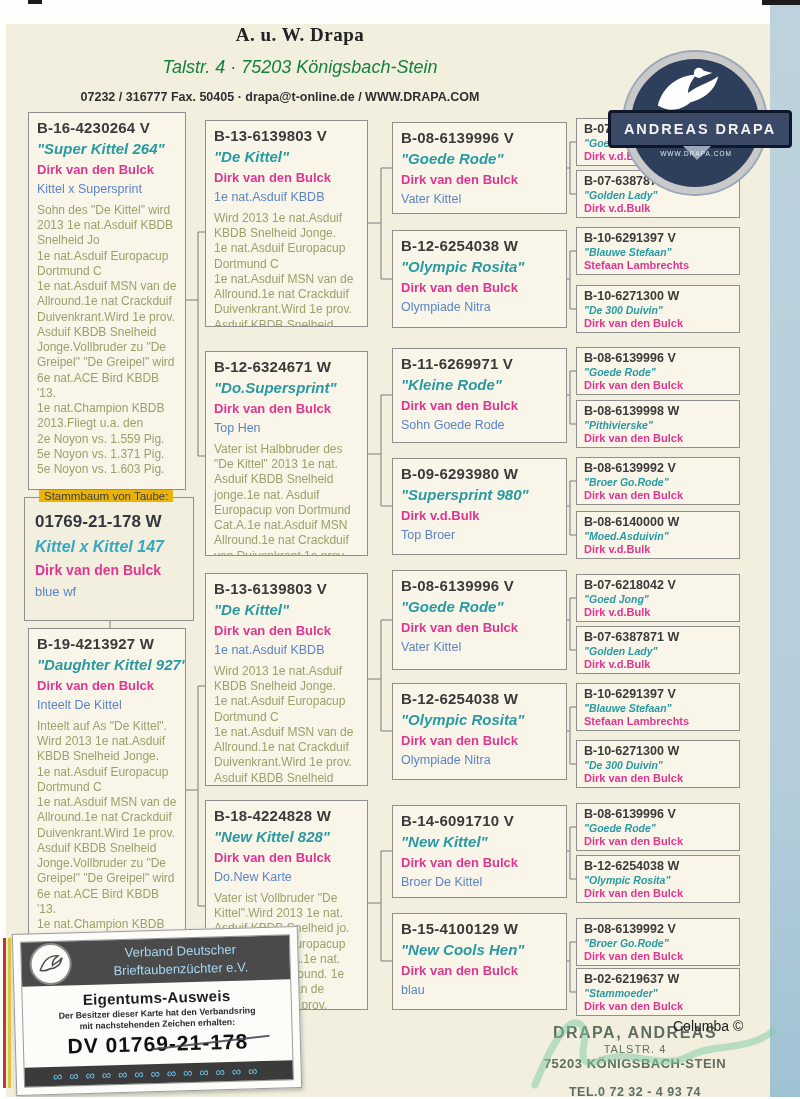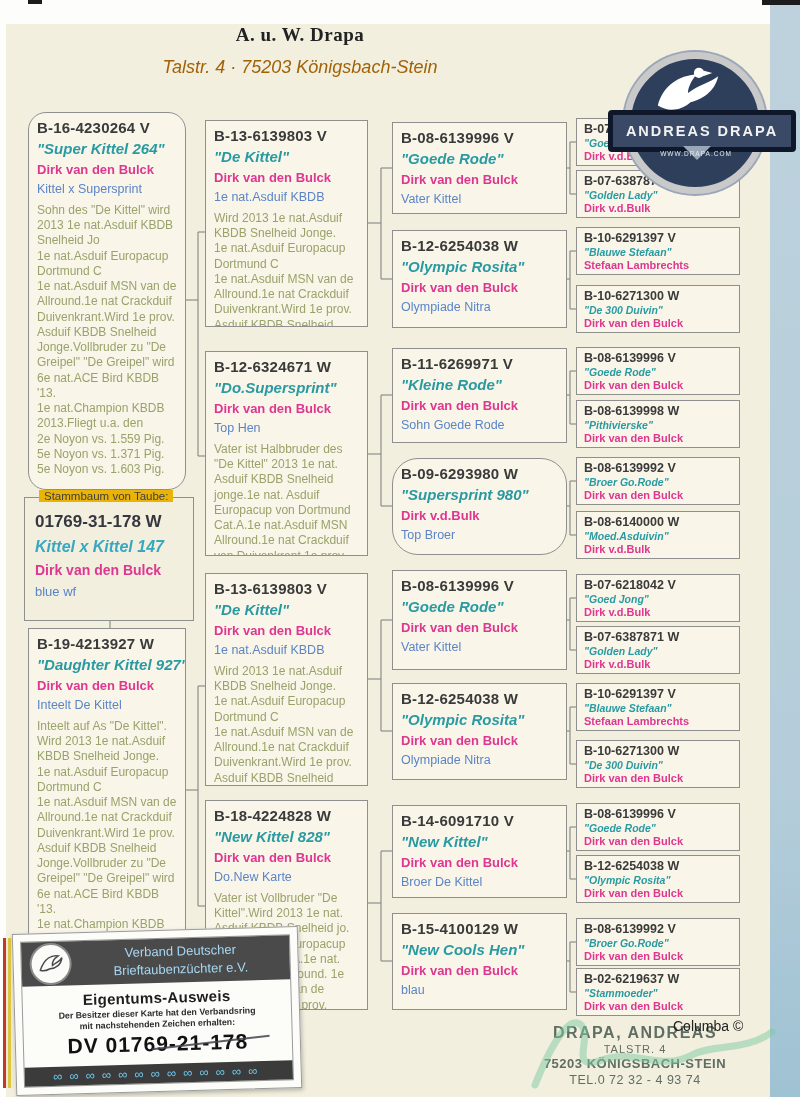--- a/index.html
+++ b/index.html
@@ -6,21 +6,21 @@
   .page{position:relative;width:800px;height:1097px;background:#fdfdfb;overflow:hidden;
         font-family:"Liberation Sans", sans-serif;padding-left:31px;}
   .paper{position:absolute;left:6px;top:24px;width:764px;height:1075px;background:#f2efdf;}
   .bluestrip{position:absolute;left:770px;top:4px;width:30px;height:1095px;
              background:linear-gradient(180deg,#bdd2dd 0%,#b5cdda 70%,#9fc2d3 100%);}
   .sliver{position:absolute;background:#1c1c1c;}
   
   .h-title{position:absolute;left:140px;top:24px;width:320px;text-align:center;
            font-family:"Liberation Serif", serif;font-weight:bold;font-size:19px;color:#222;letter-spacing:.5px;}
   .h-addr{position:absolute;left:90px;top:57px;width:420px;text-align:center;
-          font-style:italic;font-size:18px;color:#a16207;}
+          font-style:italic;font-size:18px;color:#15803d;}
   .h-contact{position:absolute;left:40px;top:90px;width:480px;text-align:center;
              font-weight:bold;font-size:12.5px;color:#2f2f2f;}
   
   .box{position:absolute;background:#f9f6e9;border:1px solid #8f8f8f;box-sizing:border-box;
        padding:6px 4px 4px 8px;z-index:2;overflow:hidden;}
   .ring{font-weight:bold;font-size:15px;color:#3a3a3a;letter-spacing:.2px;white-space:nowrap;}
   .pname{font-weight:bold;font-style:italic;font-size:15px;color:#2a9aa2;margin-top:4px;white-space:nowrap;}
   .breeder{font-weight:bold;font-size:13px;color:#dd3790;margin-top:5px;white-space:nowrap;}
   .pinfo{font-size:12.5px;color:#5b84c6;margin-top:5px;white-space:nowrap;}
   .btext{font-size:12px;line-height:1.27;color:#9aa26b;margin-top:7px;white-space:pre-line;}
@@ -40,21 +40,21 @@
   .subj-breeder{font-weight:bold;font-size:14px;color:#dd3790;margin-top:6px;}
   .subj-info{font-size:13px;color:#5b84c6;margin-top:6px;}
   
   svg.conn{position:absolute;left:0;top:0;z-index:1;}
   svg.conn line{stroke:#8c8c8c;stroke-width:1.2;}
   
   .badge{position:absolute;left:616px;top:50px;width:164px;height:145px;z-index:5;}
   .badge .disc{position:absolute;left:8px;top:2px;width:128px;height:128px;border-radius:50%;
                background:#2e3f5c;border:7px solid #c9c9c9;box-shadow:0 0 0 2px #9aa7b8;}
   .badge .banner{position:absolute;left:-8px;top:60px;width:178px;height:32px;background:#3a4a66;
-                 border:5px solid #0f172a;border-radius:4px;display:flex;align-items:center;justify-content:center;}
+                 border:3px solid #0f172a;border-radius:4px;display:flex;align-items:center;justify-content:center;}
   .badge .banner span{color:#f2f2f2;font-weight:bold;font-size:14.5px;letter-spacing:2px;white-space:nowrap;}
   .badge .tail{position:absolute;left:67px;top:96px;width:0;height:0;border-left:14px solid transparent;
                border-right:14px solid transparent;border-top:14px solid #9aa7b8;}
   .badge .url{position:absolute;left:0;top:100px;width:160px;text-align:center;color:#e8e8e8;
               font-size:6.5px;letter-spacing:1px;}
   
   .stripes{position:absolute;left:3px;top:938px;width:11px;height:150px;z-index:5;
            background:repeating-linear-gradient(90deg,#c0392b 0 3px,#efe9d8 3px 5px,#e0c63e 5px 8px,#efe9d8 8px 11px);}
   .card{position:absolute;left:14px;top:930px;width:284px;height:160px;background:#fcfcf9;
         border:1px solid #9a9a9a;z-index:6;transform:rotate(-1.6deg);box-shadow:1px 2px 4px rgba(0,0,0,.25);}
@@ -71,35 +71,36 @@
                font-size:21px;color:#111;letter-spacing:1px;}
   .card .strike{position:absolute;left:128px;top:104px;width:118px;height:2px;background:#43434c;
                 transform:rotate(-5deg);opacity:.85;}
   .card .pattern{position:absolute;left:0;bottom:0;right:0;height:19px;background:#3b3b3b;overflow:hidden;
                  text-align:center;color:#6cc4ec;font-size:13px;letter-spacing:7px;line-height:19px;}
   
   .stamp{position:absolute;left:520px;top:1024px;width:230px;text-align:center;color:#5f6e62;z-index:4;}
   .stamp .s1{font-weight:bold;font-size:16px;letter-spacing:1.5px;}
   .stamp .s2{font-size:11px;letter-spacing:1px;margin-top:1px;}
   .stamp .s3{font-weight:bold;font-size:13px;letter-spacing:.5px;margin-top:1px;}
-  .stamp .s4{font-weight:normal;font-size:12.5px;letter-spacing:.5px;margin-top:2px;}
+  .stamp .s4{font-weight:bold;font-size:12.5px;letter-spacing:.5px;margin-top:14px;}
   .columba{position:absolute;left:673px;top:1018px;font-size:14px;color:#222;z-index:4;text-align:right;}
   .sig{position:absolute;left:510px;top:1000px;z-index:7;pointer-events:none;}
 </style>
 </head>
 <body>
 
 <div class="page">
   <div class="paper"></div>
   <div class="bluestrip"></div>
   <div class="sliver" style="left:28px;top:0;width:14px;height:4px;"></div>
   <div class="sliver" style="left:762px;top:0;width:38px;height:5px;"></div>
 
   <div class="h-title">A. u. W. Drapa</div>
   <div class="h-addr">Talstr. 4  ·  75203 Königsbach-Stein</div>
+  <div class="h-contact">07232 / 316777 Fax. 50405  ·  drapa@t-online.de / WWW.DRAPA.COM</div>
 
   <svg class="conn" width="800" height="1099">
     <line x1="110" y1="488" x2="110" y2="500"></line>
       <line x1="110" y1="619" x2="110" y2="630"></line>
     <line x1="186" y1="300" x2="198" y2="300"></line>
       <line x1="198" y1="232" x2="198" y2="456"></line>
     <line x1="198" y1="232" x2="205" y2="232"></line>
       <line x1="198" y1="456" x2="205" y2="456"></line>
     <line x1="186" y1="790" x2="198" y2="790"></line>
       <line x1="198" y1="686" x2="198" y2="906"></line>
@@ -148,21 +149,21 @@
     <line x1="567" y1="851" x2="570" y2="851"></line>
       <line x1="570" y1="827" x2="570" y2="879"></line>
     <line x1="570" y1="827" x2="576" y2="827"></line>
       <line x1="570" y1="879" x2="576" y2="879"></line>
     <line x1="567" y1="961" x2="570" y2="961"></line>
       <line x1="570" y1="942" x2="570" y2="992"></line>
     <line x1="570" y1="942" x2="576" y2="942"></line>
       <line x1="570" y1="992" x2="576" y2="992"></line>
   </svg>
 
-  <div class="box" style="left:28px;top:112px;width:158px;height:378px;border-radius:18px;">
+  <div class="box" style="left:28px;top:112px;width:158px;height:378px;">
     <div class="ring">B-16-4230264 V</div>
     <div class="pname">"Super Kittel  264"</div>
     <div class="breeder">Dirk van den Bulck</div>
     <div class="pinfo">Kittel x Supersprint</div>
     <div class="btext">Sohn des "De Kittel" wird
 2013 1e nat.Asduif KBDB
 Snelheid Jo
 1e nat.Asduif Europacup
 Dortmund C
 1e nat.Asduif MSN van de
@@ -195,21 +196,21 @@
 Jonge.Vollbruder zu "De
 Greipel" "De Greipel" wird
 6e nat.ACE Bird KBDB '13.
 1e nat.Champion KBDB
 2013.Fliegt u.a. den
 2e Noyon vs. 1.559 Pig.</div>
   </div>
 
   <div class="subject">
     <div class="legend">Stammbaum von Taube:</div>
-    <div class="subj-ring">01769-31-178 W</div>
+    <div class="subj-ring">01769-21-178 W</div>
     <div class="subj-name">Kittel x Kittel 147</div>
     <div class="subj-breeder">Dirk van den Bulck</div>
     <div class="subj-info">blue wf</div>
   </div>
 
   <div class="box" style="left:205px;top:120px;width:163px;height:207px;">
     <div class="ring">B-13-6139803 V</div>
     <div class="pname">"De Kittel"</div>
     <div class="breeder">Dirk van den Bulck</div>
     <div class="pinfo">1e nat.Asduif KBDB</div>
@@ -276,21 +277,21 @@
     <div class="pname">"Olympic Rosita"</div>
     <div class="breeder">Dirk van den Bulck</div>
     <div class="pinfo">Olympiade Nitra</div>
   </div>
   <div class="box" style="left:392px;top:348px;width:175px;height:95px;">
     <div class="ring">B-11-6269971 V</div>
     <div class="pname">"Kleine Rode"</div>
     <div class="breeder">Dirk van den Bulck</div>
     <div class="pinfo">Sohn Goede Rode</div>
   </div>
-  <div class="box" style="left:392px;top:458px;width:175px;height:97px;border-radius:26px;">
+  <div class="box" style="left:392px;top:458px;width:175px;height:97px;">
     <div class="ring">B-09-6293980 W</div>
     <div class="pname">"Supersprint 980"</div>
     <div class="breeder">Dirk v.d.Bulk</div>
     <div class="pinfo">Top Broer</div>
   </div>
   <div class="box" style="left:392px;top:570px;width:175px;height:100px;">
     <div class="ring">B-08-6139996 V</div>
     <div class="pname">"Goede Rode"</div>
     <div class="breeder">Dirk van den Bulck</div>
     <div class="pinfo">Vater Kittel</div>

